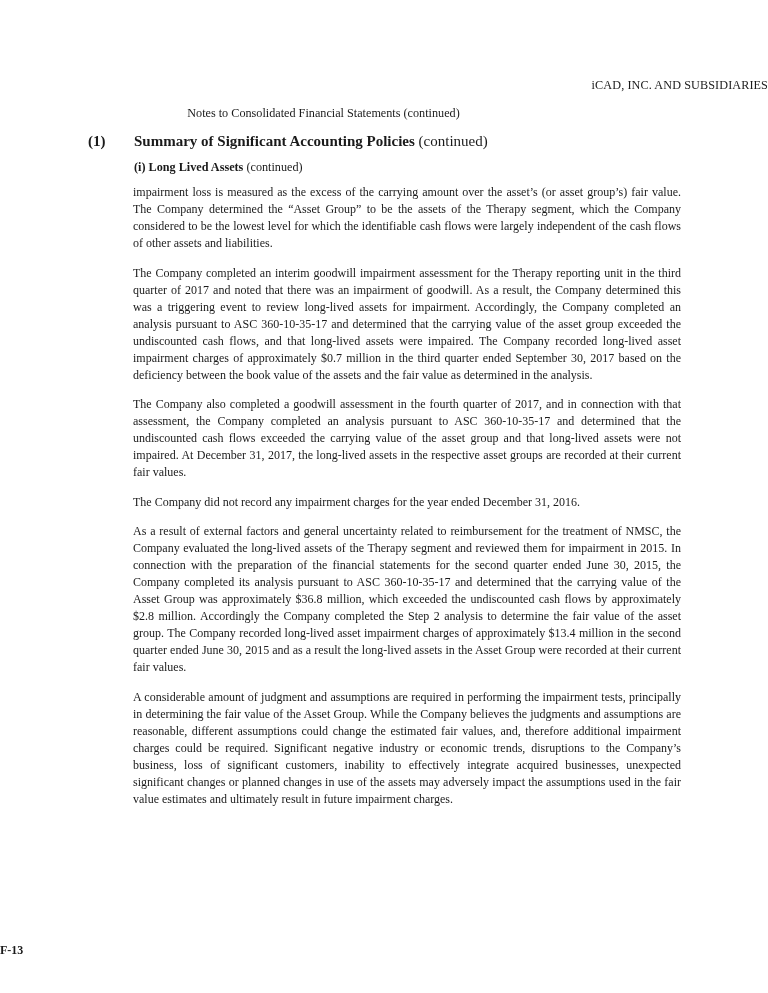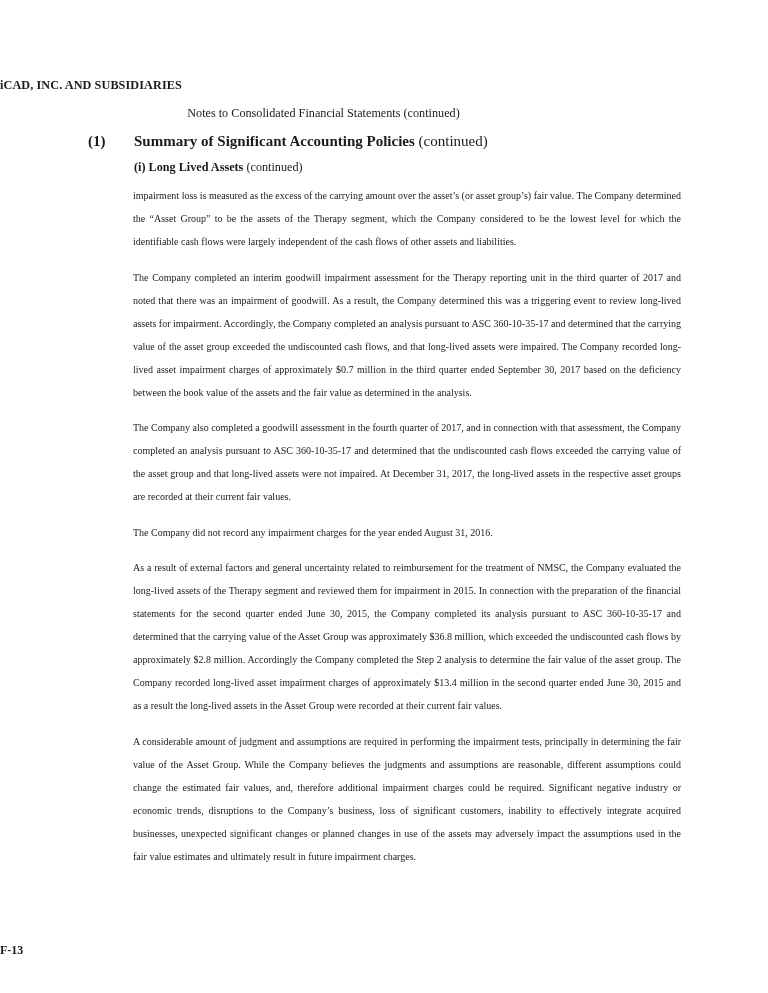--- a/index.html
+++ b/index.html
@@ -17,22 +17,22 @@
     }
     .page {
       position: absolute;
       left: 0; top: 0;
       width: 768px; height: 993px;
     }
     .company-title {
       position: absolute;
       top: 78px;
       left: 0; width: 768px;
-      text-align: left;
-      font-weight: bold;
+      text-align: right;
+      font-weight: normal;
       font-size: 12.2px;
       letter-spacing: 0.1px;
     }
     .subtitle {
       position: absolute;
       top: 106px;
       left: 0; width: 647px;
       text-align: center;
       font-size: 12.2px;
     }
@@ -58,22 +58,22 @@
     }
     .subsection-title { font-weight: bold; }
     .body {
       position: absolute;
       top: 184px;
       left: 133px;
       width: 548px;
     }
     .para {
       margin: 0 0 12.6px 0;
-      font-size: 10px;
-      line-height: 23px;
+      font-size: 12px;
+      line-height: 17px;
       text-align: justify;
       hyphens: none;
     }
     .page-number {
       position: absolute;
       top: 943px;
       left: 0; width: 768px;
       text-align: left;
       font-size: 12px;
       font-weight: bold;
@@ -92,20 +92,20 @@
   </div>
 
   <div class="subsection-heading">
     <span class="subsection-title">(i) Long Lived Assets</span><span> (continued)</span>
   </div>
 
   <div class="body">
     <p class="para">impairment loss is measured as the excess of the carrying amount over the asset’s (or asset group’s) fair value. The Company determined the “Asset Group” to be the assets of the Therapy segment, which the Company considered to be the lowest level for which the identifiable cash flows were largely independent of the cash flows of other assets and liabilities.</p>
     <p class="para">The Company completed an interim goodwill impairment assessment for the Therapy reporting unit in the third quarter of 2017 and noted that there was an impairment of goodwill. As a result, the Company determined this was a triggering event to review long-lived assets for impairment. Accordingly, the Company completed an analysis pursuant to ASC 360-10-35-17 and determined that the carrying value of the asset group exceeded the undiscounted cash flows, and that long-lived assets were impaired. The Company recorded long-lived asset impairment charges of approximately $0.7 million in the third quarter ended September 30, 2017 based on the deficiency between the book value of the assets and the fair value as determined in the analysis.</p>
     <p class="para">The Company also completed a goodwill assessment in the fourth quarter of 2017, and in connection with that assessment, the Company completed an analysis pursuant to ASC 360-10-35-17 and determined that the undiscounted cash flows exceeded the carrying value of the asset group and that long-lived assets were not impaired. At December 31, 2017, the long-lived assets in the respective asset groups are recorded at their current fair values.</p>
-    <p class="para">The Company did not record any impairment charges for the year ended August 31, 2016.</p>
+    <p class="para">The Company did not record any impairment charges for the year ended December 31, 2016.</p>
     <p class="para">As a result of external factors and general uncertainty related to reimbursement for the treatment of NMSC, the Company evaluated the long-lived assets of the Therapy segment and reviewed them for impairment in 2015. In connection with the preparation of the financial statements for the second quarter ended June 30, 2015, the Company completed its analysis pursuant to ASC 360-10-35-17 and determined that the carrying value of the Asset Group was approximately $36.8 million, which exceeded the undiscounted cash flows by approximately $2.8 million. Accordingly the Company completed the Step 2 analysis to determine the fair value of the asset group. The Company recorded long-lived asset impairment charges of approximately $13.4 million in the second quarter ended June 30, 2015 and as a result the long-lived assets in the Asset Group were recorded at their current fair values.</p>
     <p class="para">A considerable amount of judgment and assumptions are required in performing the impairment tests, principally in determining the fair value of the Asset Group. While the Company believes the judgments and assumptions are reasonable, different assumptions could change the estimated fair values, and, therefore additional impairment charges could be required. Significant negative industry or economic trends, disruptions to the Company’s business, loss of significant customers, inability to effectively integrate acquired businesses, unexpected significant changes or planned changes in use of the assets may adversely impact the assumptions used in the fair value estimates and ultimately result in future impairment charges.</p>
   </div>
 
   <div class="page-number">F-13</div>
 
 </div>
 
 </body></html>

